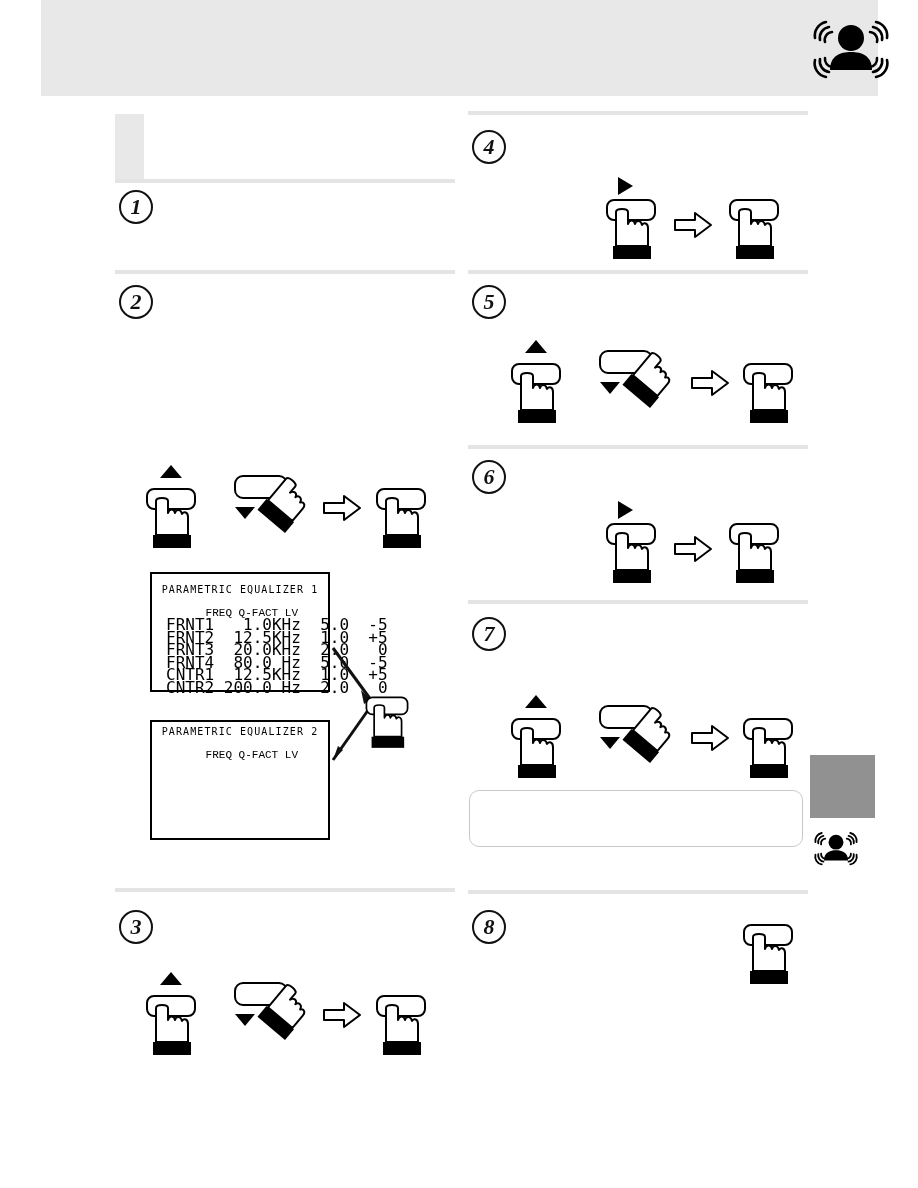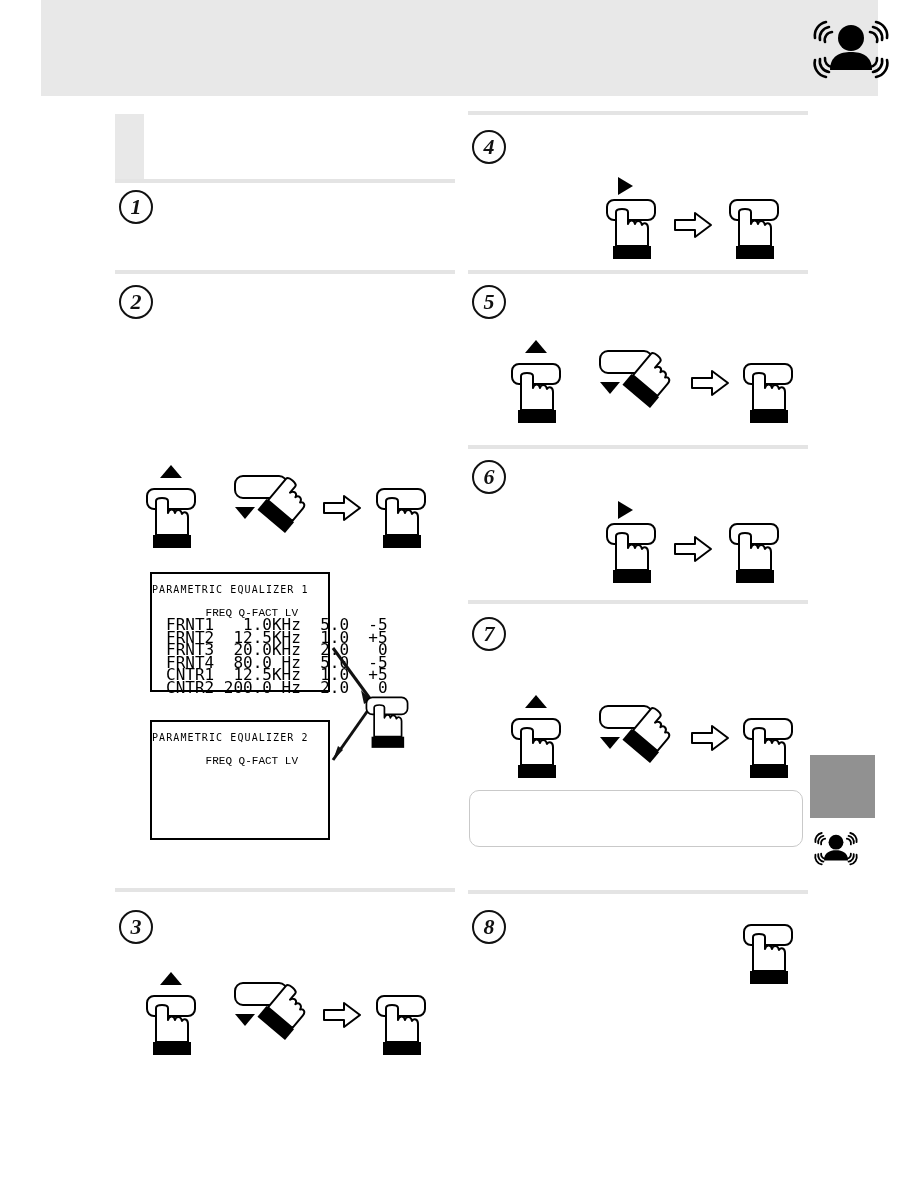--- a/index.html
+++ b/index.html
@@ -146,21 +146,21 @@
   .osd {
     position: absolute;
     border: 2px solid #000;
     background: #ffffff;
     box-sizing: border-box;
   }
   .osd-title {
     font-family: "DejaVu Sans Mono", monospace;
     font-size: 10px;
     letter-spacing: 1.1px;
-    text-align: left;
+    text-align: center;
     color: #000;
     white-space: pre;
   }
   .osd-table {
     font-family: "DejaVu Sans Mono", monospace;
     font-size: 16px;
     color: #000;
     white-space: pre;
     line-height: 12.5px;
   }
@@ -294,21 +294,21 @@
         <div class="osd-table" id="osd1-rows">FRNT1   1.0KHz  5.0  -5
 FRNT2  12.5KHz  1.0  +5
 FRNT3  20.0KHz  2.0   0
 FRNT4  80.0 Hz  5.0  -5
 CNTR1  12.5KHz  1.0  +5
 CNTR2 200.0 Hz  2.0   0</div>
       </div>
     </div>
 
     <div class="osd" style="left:35px; top:610px; width:180px; height:120px;">
-      <div class="osd-title" style="margin-top:10px;">PARAMETRIC EQUALIZER 2</div>
+      <div class="osd-title" style="margin-top:4px;">PARAMETRIC EQUALIZER 2</div>
       <div style="margin-top:12px; padding-left:14px;">
         <div class="osd-head">      FREQ Q-FACT LV</div>
       </div>
     </div>
 
     <div class="connector" style="left:212px; top:518px;">
       <svg viewBox="0 0 70 150" width="70" height="150" aria-hidden="true">
         <path d="M6 20 L44 72" stroke="#111" stroke-width="3" fill="none"></path>
         <path d="M44 72 L34 62 L41 58 Z" fill="#111" transform="rotate(180 39 67)"></path>
         <path d="M44 78 L6 132" stroke="#111" stroke-width="3" fill="none"></path>

